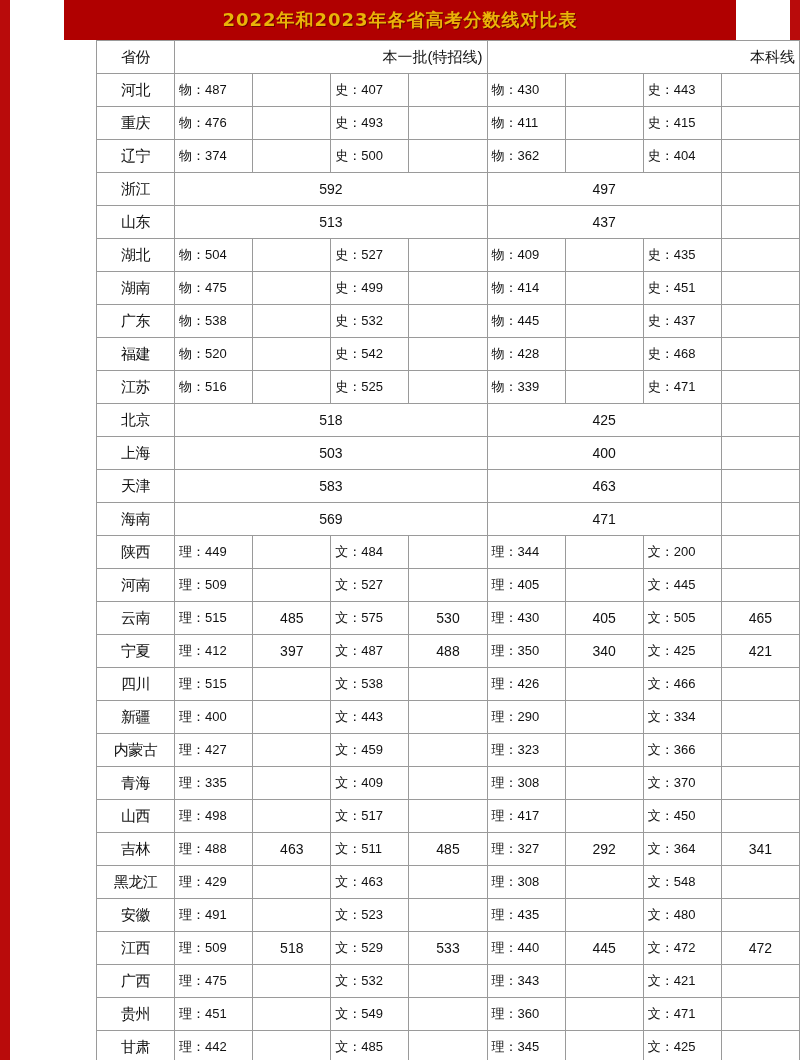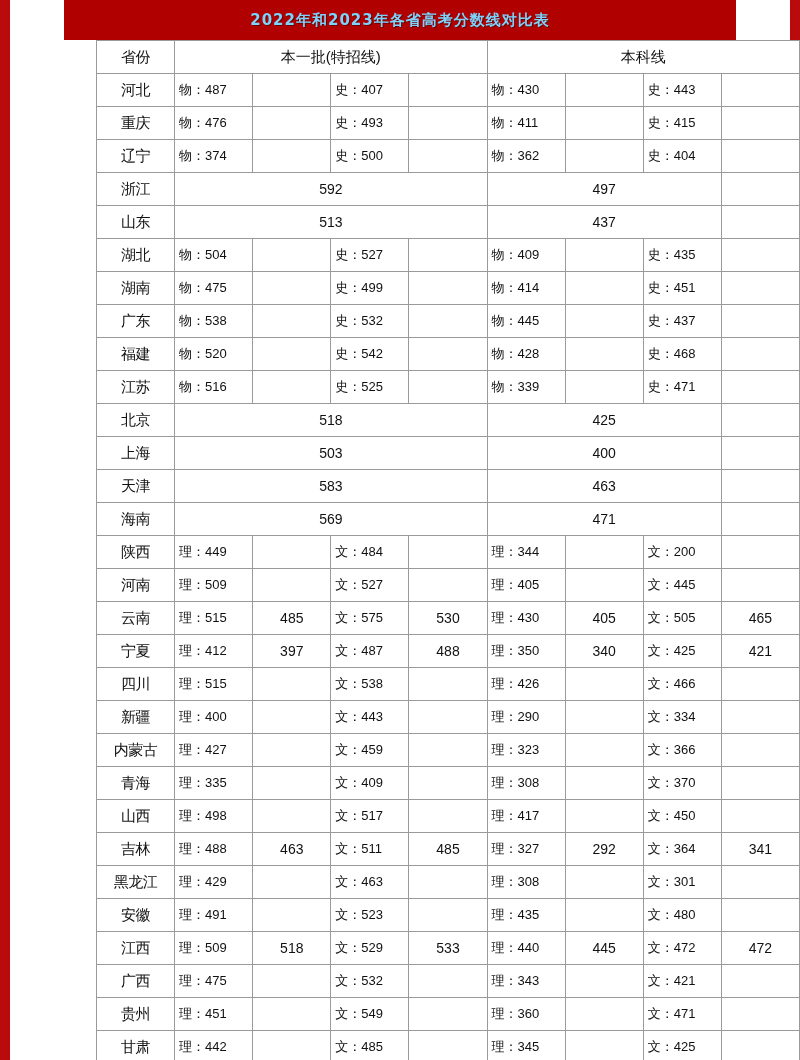--- a/index.html
+++ b/index.html
@@ -30,22 +30,22 @@
     left: 64px;
     top: 0;
     width: 672px;
     height: 40px;
     background: #b00000;
     display: flex;
     align-items: center;
     justify-content: center;
   }
   .banner-title {
-    color: #7dd3fc;
-    font-size: 15px;
+    color: #eab308;
+    font-size: 18px;
     font-weight: bold;
     letter-spacing: 1px;
     font-family: "DejaVu Sans", sans-serif;
     text-shadow: 1px 1px 0 #6b0000;
   }
 
   .table-wrap {
     position: absolute;
     left: 96px;
     top: 40px;
@@ -73,21 +73,21 @@
 
   .prov {
     text-align: center;
     font-size: 15px;
     font-weight: bold;
     letter-spacing: -0.5px;
     padding-left: 0;
     margin-top: 48px;
   }
   .hdr {
-    text-align: center;
+    text-align: right;
     font-size: 15px;
     font-weight: bold;
   }
   .cell {
     font-size: 13px;
     text-align: left;
     padding-left: 6px;
     white-space: nowrap;
   }
   .red {
@@ -370,21 +370,21 @@
             <td class="red shade">341</td>
           </tr>
           <tr>
             <td class="prov shade">黑龙江</td>
             <td class="cell shade">理：429</td>
             <td class="red shade"></td>
             <td class="cell shade">文：463</td>
             <td class="red shade"></td>
             <td class="cell shade">理：308</td>
             <td class="red shade"></td>
-            <td class="cell shade">文：301</td>
+            <td class="cell shade">文：548</td>
             <td class="red shade"></td>
           </tr>
           <tr>
             <td class="prov shade">安徽</td>
             <td class="cell shade">理：491</td>
             <td class="red shade"></td>
             <td class="cell shade">文：523</td>
             <td class="red shade"></td>
             <td class="cell shade">理：435</td>
             <td class="red shade"></td>

